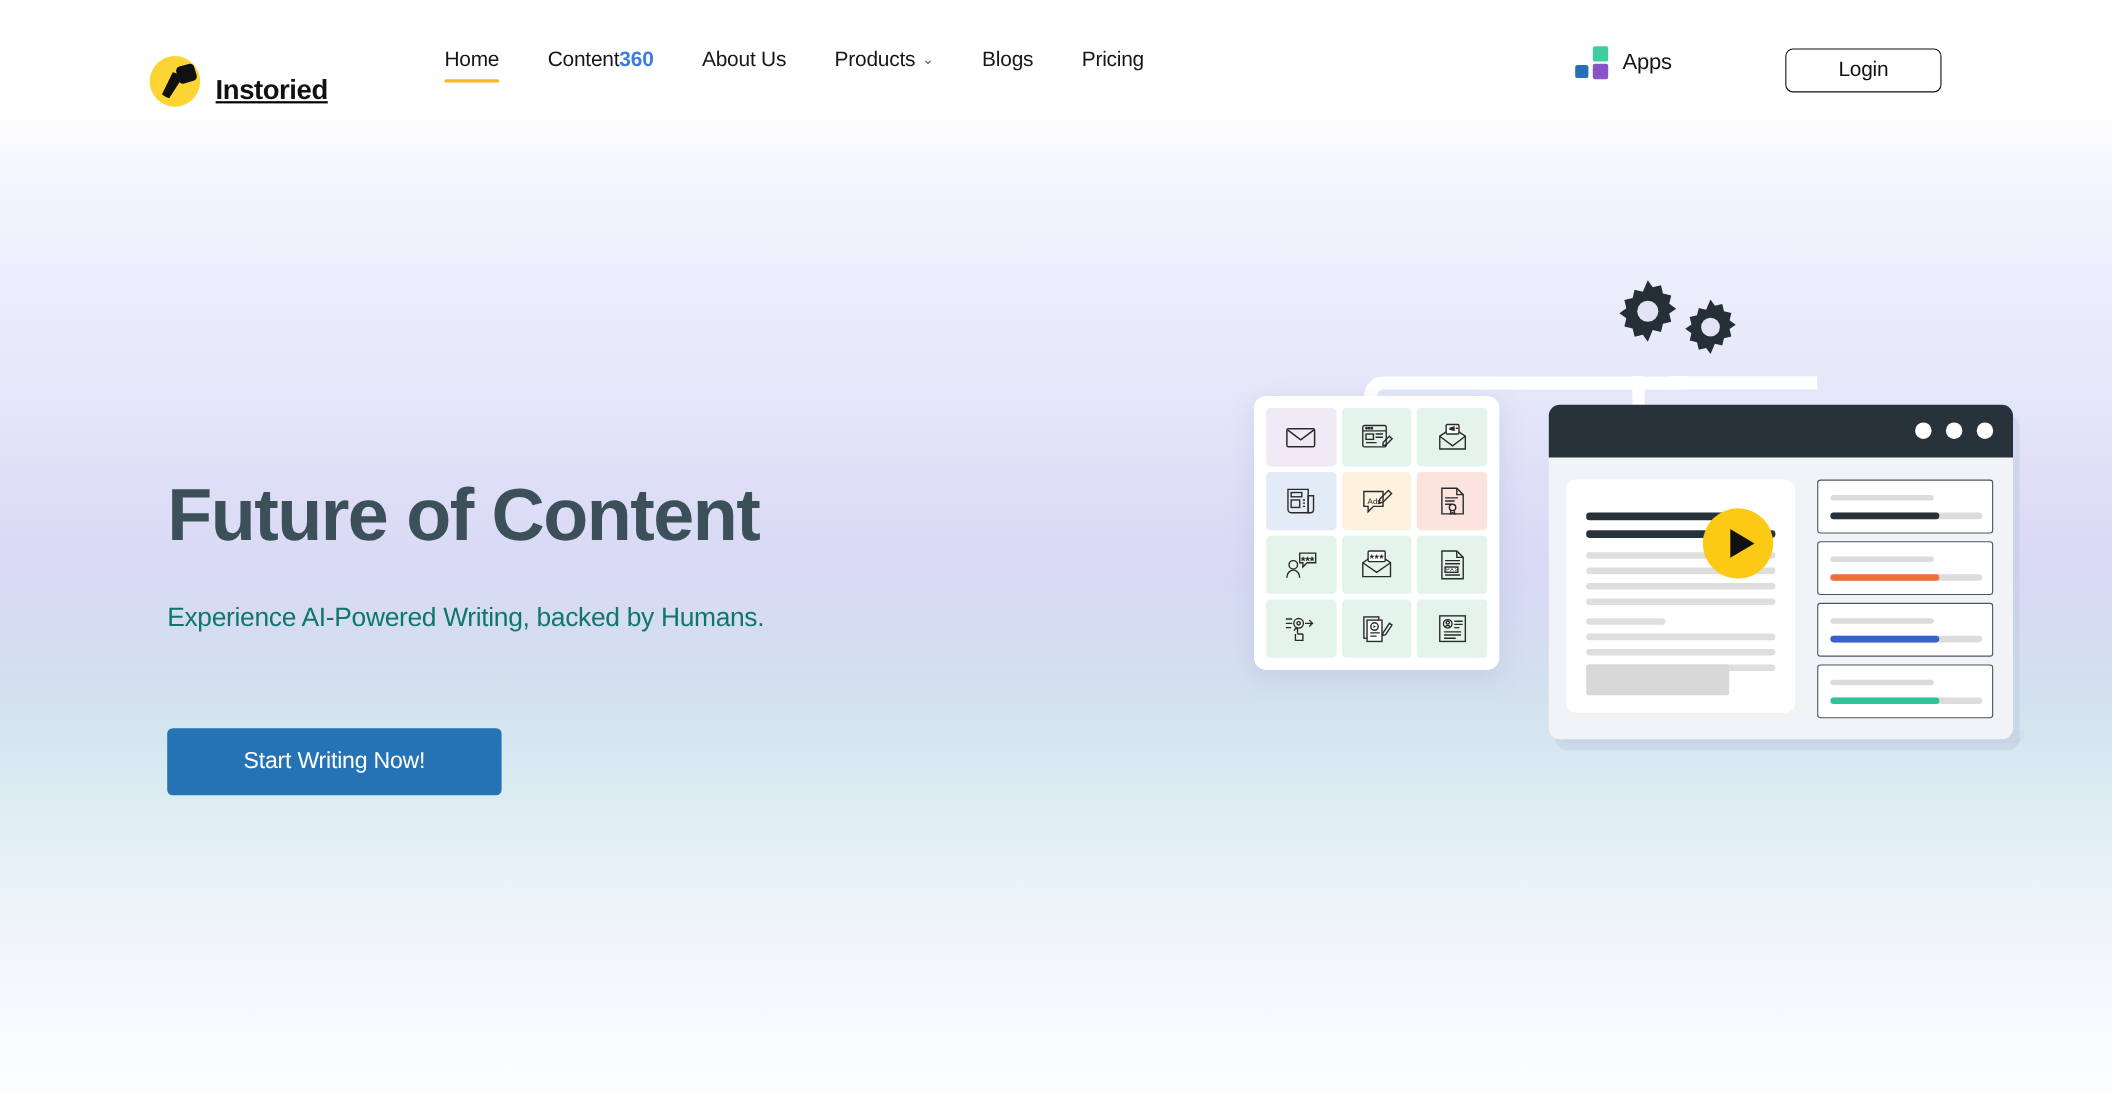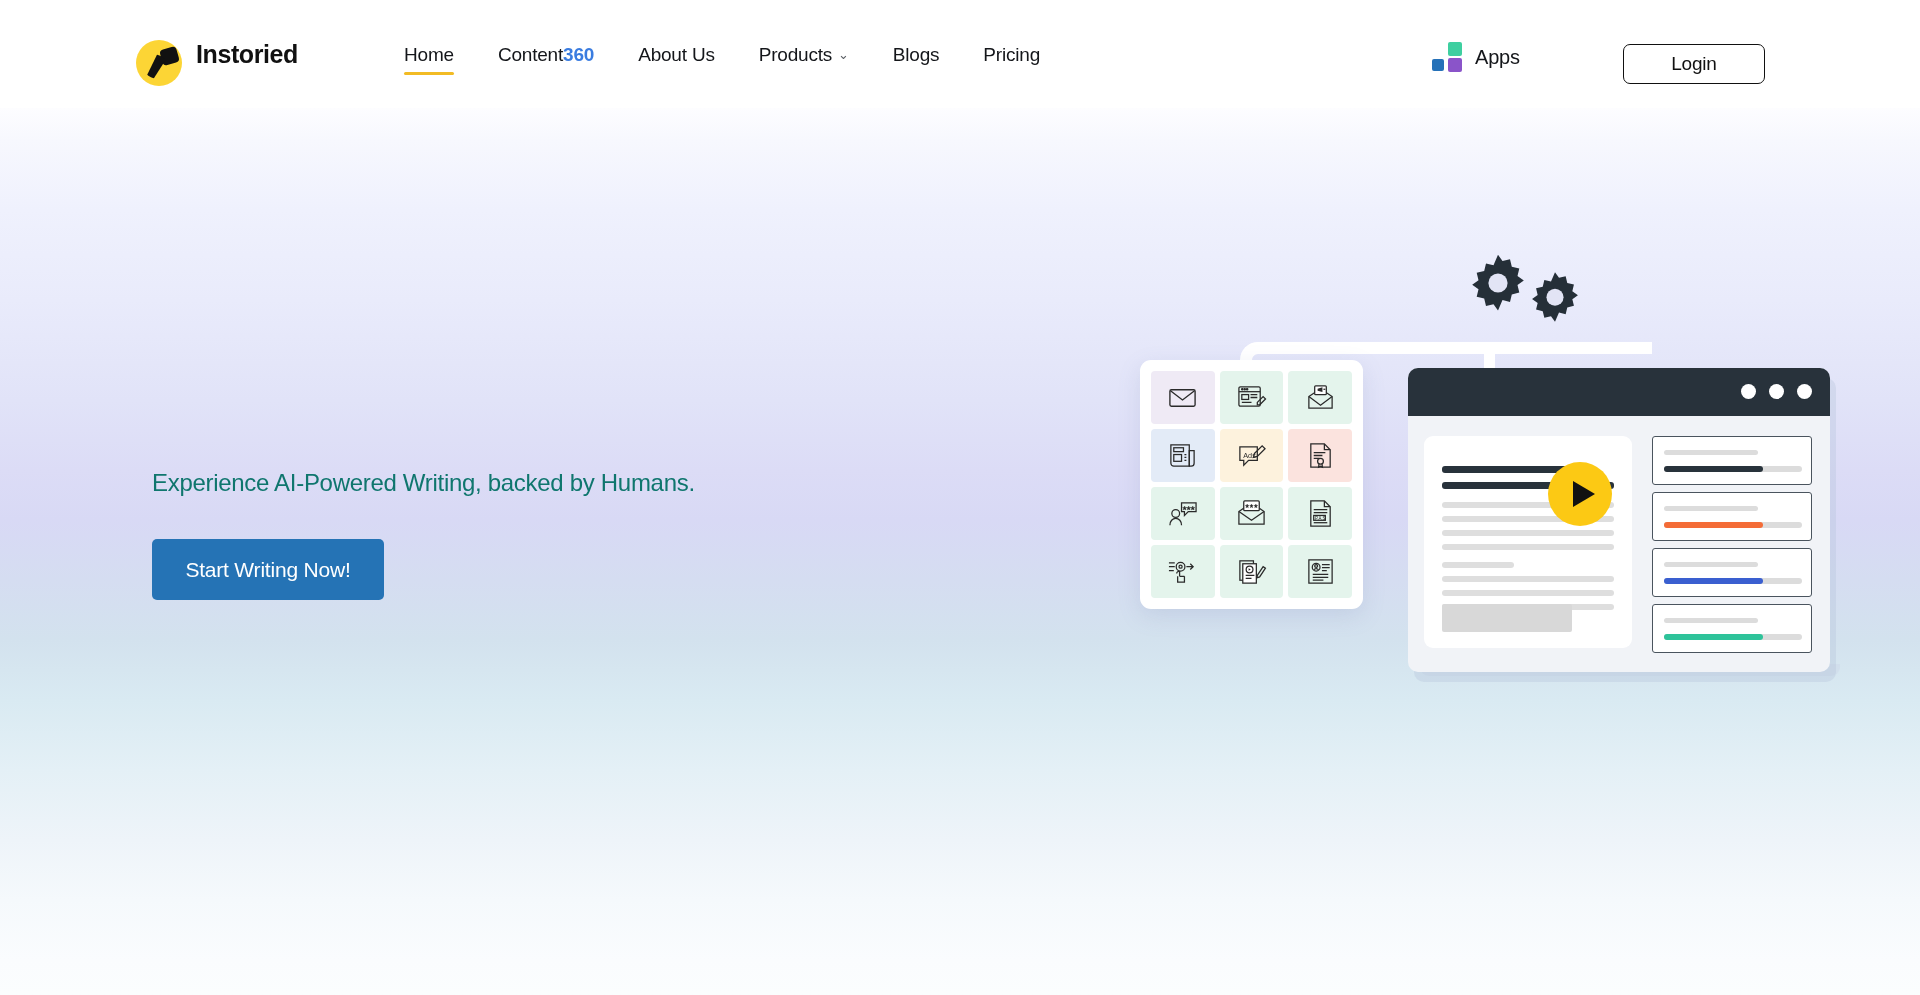--- a/index.html
+++ b/index.html
@@ -50,24 +50,25 @@
     height: 108px;
     background: #ffffff;
     display: flex;
     align-items: center;
     z-index: 40;
   }
 
   .brand {
     position: absolute;
     left: 136px;
-    top: 40px;
+    top: 51px;
     display: flex;
-    align-items: flex-start;
+    align-items: flex-end;
     gap: 14px;
+    text-decoration: underline;
   }
   .logo-mark {
     width: 46px; height: 46px;
     border-radius: 50%;
     background: #fcd535;
     position: relative;
     overflow: hidden;
   }
   .logo-mark .nib {
     position: absolute;
@@ -189,22 +190,22 @@
     line-height: 1.17;
     letter-spacing: -1.4px;
   }
   .hero-sub {
     margin-top: 39px;
     font-size: 24px;
     color: #0f766e;
     letter-spacing: -0.3px;
   }
   .cta-btn {
-    margin-top: 42px;
-    width: 232px;
+    margin-top: 86px;
+    width: 304px;
     height: 61px;
     border: none;
     border-radius: 5px;
     background: #2573b5;
     color: #ffffff;
     font-family: "Liberation Sans", sans-serif;
     font-size: 21px;
     letter-spacing: -0.2px;
     cursor: pointer;
   }
@@ -445,20 +446,21 @@
     </span>
     <span class="apps-label">Apps</span>
   </div>
 
   <button class="login-btn">Login</button>
 </header>
 
 <section class="hero-copy">
   <h1 class="hero-title">
     <br>
+    <span>Future of Content</span>
   </h1>
   <p class="hero-sub">Experience AI-Powered Writing, backed by Humans.</p>
   <button class="cta-btn">Start Writing Now!</button>
 </section>
 
 <div class="illustration">
 
   <div class="bracket"></div>
   <div class="bracket-top"></div>
   <div class="gear-stem"></div>

